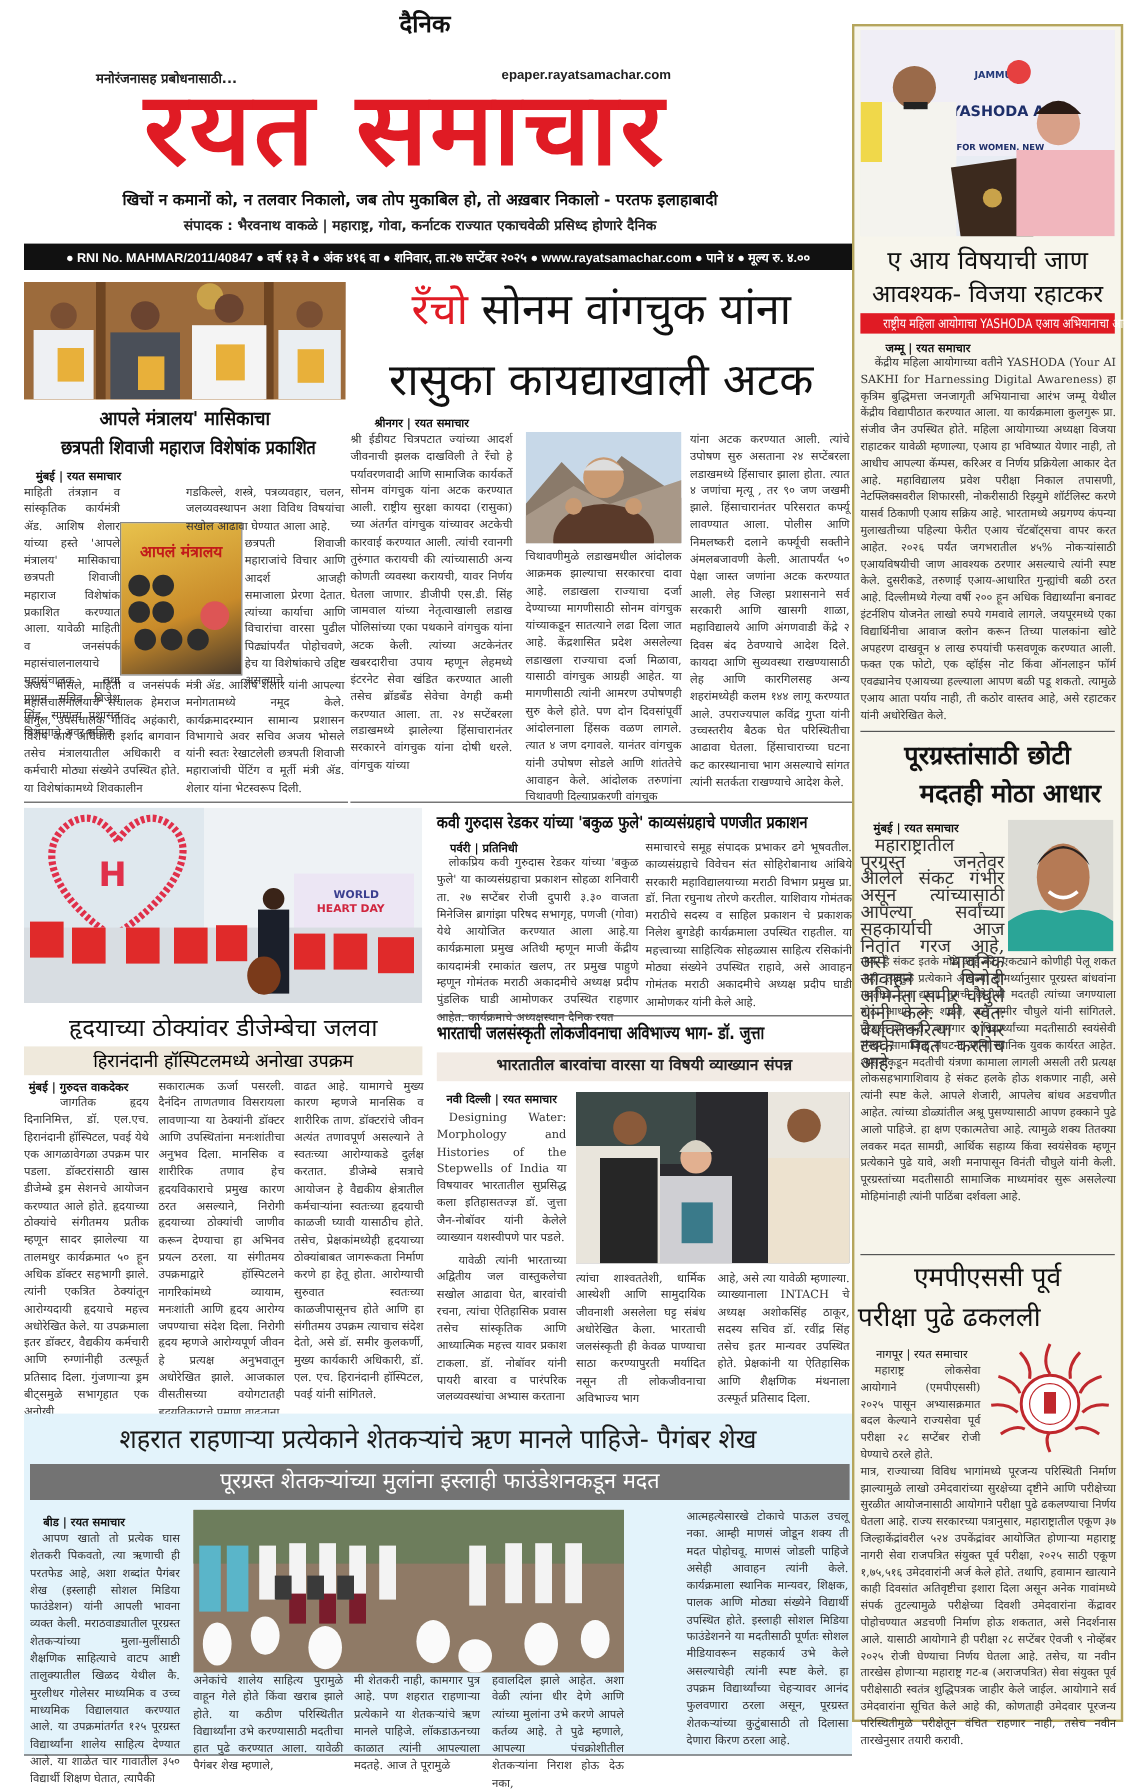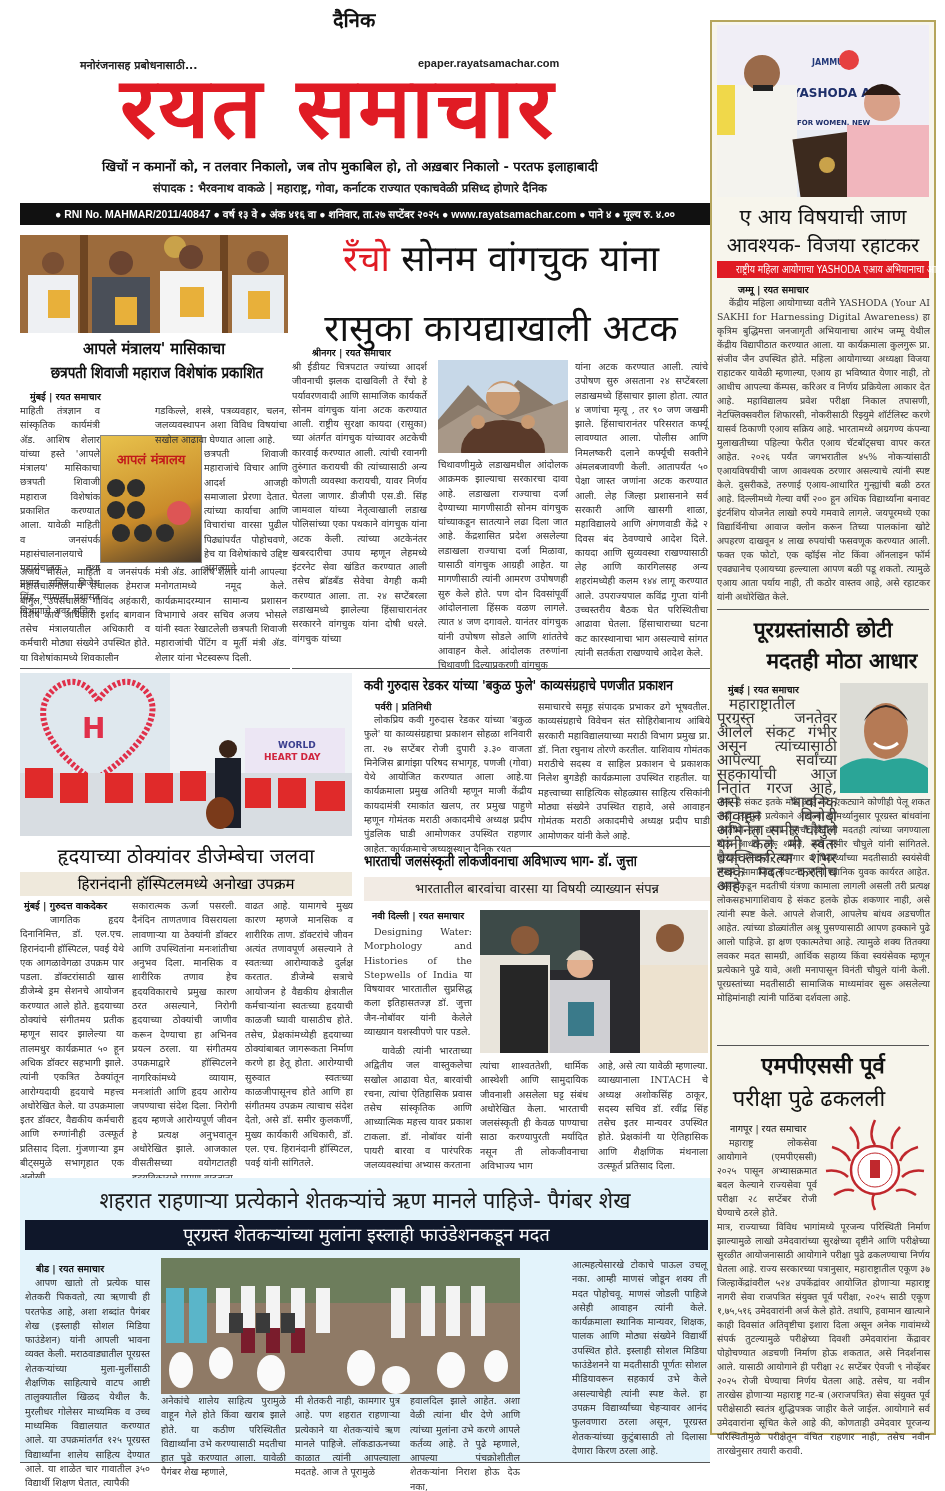--- a/index.html
+++ b/index.html
@@ -73,21 +73,21 @@
 <div class="abs body-text" style="left:20px;top:565px;width:130px">अजय भोसले, माहिती व जनसंपर्क महासंचालनालयाचे संचालक हेमराज बागुल, उपसंचालक गोविंद अहंकारी, विशेष कार्य अधिकारी इर्शाद बागवान तसेच मंत्रालयातील अधिकारी व कर्मचारी मोठ्या संख्येने उपस्थित होते. या विशेषांकामध्ये शिवकालीन</div>
 <div class="abs body-text" style="left:155px;top:404px;width:132px">गडकिल्ले, शस्त्रे, पत्रव्यवहार, चलन, जलव्यवस्थापन अशा विविध विषयांचा सखोल आढावा घेण्यात आला आहे.</div>
 <div class="abs body-text" style="left:204px;top:447px;width:84px">छत्रपती शिवाजी महाराजांचे विचार आणि आदर्श आजही समाजाला प्रेरणा देतात. त्यांच्या कार्याचा आणि विचारांचा वारसा पुढील पिढ्यांपर्यंत पोहोचवणे, हेच या विशेषांकाचे उद्दिष्ट असल्याचे</div>
 <div class="abs body-text" style="left:155px;top:565px;width:132px">मंत्री ॲड. आशिष शेलार यांनी आपल्या मनोगतामध्ये नमूद केले. कार्यक्रमादरम्यान सामान्य प्रशासन विभागाचे अवर सचिव अजय भोसले यांनी स्वतः रेखाटलेली छत्रपती शिवाजी महाराजांची पेंटिंग व मूर्ती मंत्री ॲड. शेलार यांना भेटस्वरूप दिली.</div>
 <div class="abs rule" style="left:20px;top:668px;width:270px"></div>
 
 <div class="abs head-big" style="left:292px;top:236px;width:418px;font-size:36px;line-height:46px">
   <span style="color:#e01b24">रँचो</span>
   <span>सोनम वांगचुक यांना</span>
 </div>
-<div class="abs head-big" style="left:292px;top:304px;width:418px;font-size:37px;line-height:50px">रासुका कायद्याखाली अटक</div>
+<div class="abs head-big" style="left:292px;top:292px;width:418px;font-size:37px;line-height:50px">रासुका कायद्याखाली अटक</div>
 <div class="abs dateline" style="left:312px;top:346px">श्रीनगर | रयत समाचार</div>
 <div class="abs body-text" style="left:292px;top:360px;width:135px">श्री ईडीयट चित्रपटात ज्यांच्या आदर्श जीवनाची झलक दाखविली ते रँचो हे पर्यावरणवादी आणि सामाजिक कार्यकर्ते सोनम वांगचुक यांना अटक करण्यात आली. राष्ट्रीय सुरक्षा कायदा (रासुका) च्या अंतर्गत वांगचुक यांच्यावर अटकेची कारवाई करण्यात आली. त्यांची रवानगी तुरुंगात करायची की त्यांच्यासाठी अन्य कोणती व्यवस्था करायची, यावर निर्णय घेतला जाणार. डीजीपी एस.डी. सिंह जामवाल यांच्या नेतृत्वाखाली लडाख पोलिसांच्या एका पथकाने वांगचुक यांना अटक केली. त्यांच्या अटकेनंतर खबरदारीचा उपाय म्हणून लेहमध्ये इंटरनेट सेवा खंडित करण्यात आली तसेच ब्रॉडबँड सेवेचा वेगही कमी करण्यात आला. ता. २४ सप्टेंबरला लडाखमध्ये झालेल्या हिंसाचारानंतर सरकारने वांगचुक यांना दोषी धरले. वांगचुक यांच्या</div>
 <div class="abs photo" style="left:438px;top:360px;width:130px;height:93px">
   <svg width="130" height="93">
     <rect width="130" height="93" fill="#c7d8e8"></rect>
     <polygon points="0,60 30,25 55,50 80,20 130,55 130,93 0,93" fill="#8a7a6a"></polygon>
     <polygon points="0,70 40,45 70,60 130,40 130,93 0,93" fill="#a89888"></polygon>
     <ellipse cx="65" cy="90" rx="42" ry="30" fill="#5a3a2a"></ellipse>
     <circle cx="65" cy="38" r="17" fill="#c99a72"></circle>
     <path d="M48 32 Q65 14 82 32" fill="#ddd"></path>
@@ -134,21 +134,21 @@
 <div class="abs body-text" style="left:245px;top:899px;width:108px">वाढत आहे. यामागचे मुख्य कारण म्हणजे मानसिक व शारीरिक ताण. डॉक्टरांचे जीवन अत्यंत तणावपूर्ण असल्याने ते स्वतःच्या आरोग्याकडे दुर्लक्ष करतात. डीजेम्बे सत्राचे आयोजन हे वैद्यकीय क्षेत्रातील कर्मचाऱ्यांना स्वतःच्या हृदयाची काळजी घ्यावी यासाठीच होते. तसेच, प्रेक्षकांमध्येही हृदयाच्या ठोक्यांबाबत जागरूकता निर्माण करणे हा हेतू होता. आरोग्याची सुरुवात स्वतःच्या काळजीपासूनच होते आणि हा संगीतमय उपक्रम त्याचाच संदेश देतो, असे डॉ. समीर कुलकर्णी, मुख्य कार्यकारी अधिकारी, डॉ. एल. एच. हिरानंदानी हॉस्पिटल, पवई यांनी सांगितले.</div>
 
 <div class="abs head-cond" style="left:364px;top:675px;width:346px;font-size:14px;transform:scaleX(.86);transform-origin:left">कवी गुरुदास रेडकर यांच्या 'बकुळ फुले' काव्यसंग्रहाचे पणजीत प्रकाशन</div>
 <div class="abs dateline" style="left:375px;top:700px">पर्वरी | प्रतिनिधी</div>
 <div class="abs body-text" style="left:364px;top:713px;width:168px;text-indent:10px">लोकप्रिय कवी गुरुदास रेडकर यांच्या 'बकुळ फुले' या काव्यसंग्रहाचा प्रकाशन सोहळा शनिवारी ता. २७ सप्टेंबर रोजी दुपारी ३.३० वाजता मिनेजिस ब्रागांझा परिषद सभागृह, पणजी (गोवा) येथे आयोजित करण्यात आला आहे.या कार्यक्रमाला प्रमुख अतिथी म्हणून माजी केंद्रीय कायदामंत्री रमाकांत खलप, तर प्रमुख पाहुणे म्हणून गोमंतक मराठी अकादमीचे अध्यक्ष प्रदीप पुंडलिक घाडी आमोणकर उपस्थित राहणार आहेत. कार्यक्रमाचे अध्यक्षस्थान दैनिक रयत</div>
 <div class="abs body-text" style="left:538px;top:700px;width:172px">समाचारचे समूह संपादक प्रभाकर ढगे भूषवतील. काव्यसंग्रहाचे विवेचन संत सोहिरोबानाथ आंबिये सरकारी महाविद्यालयाच्या मराठी विभाग प्रमुख प्रा. डॉ. निता रघुनाथ तोरणे करतील. याशिवाय गोमंतक मराठीचे सदस्य व साहिल प्रकाशन चे प्रकाशक निलेश बुगडेही कार्यक्रमाला उपस्थित राहतील. या महत्त्वाच्या साहित्यिक सोहळ्यास साहित्य रसिकांनी मोठ्या संख्येने उपस्थित राहावे, असे आवाहन गोमंतक मराठी अकादमीचे अध्यक्ष प्रदीप घाडी आमोणकर यांनी केले आहे.</div>
 <div class="abs rule" style="left:364px;top:846px;width:346px"></div>
 
 <div class="abs head-cond" style="left:364px;top:849px;width:346px;font-size:15px;line-height:24px;transform:scaleX(.8);transform-origin:left">भारताची जलसंस्कृती लोकजीवनाचा अविभाज्य भाग- डॉ. जुत्ता</div>
 <div class="abs" style="left:364px;top:877px;width:346px;height:24px;background:#f2ebe4">
-  <div class="head-big" style="font-weight:normal;font-size:13px;line-height:24px;color:#222">भारतातील बारवांचा वारसा या विषयी व्याख्यान संपन्न</div>
+  <div class="head-big" style="font-weight:bold;font-size:13px;line-height:24px;color:#222">भारतातील बारवांचा वारसा या विषयी व्याख्यान संपन्न</div>
 </div>
 <div class="abs dateline" style="left:372px;top:909px">नवी दिल्ली | रयत समाचार</div>
 <div class="abs body-text" style="left:364px;top:925px;width:108px;text-indent:10px">Designing Water: Morphology and Histories of the Stepwells of India या विषयावर भारतातील सुप्रसिद्ध कला इतिहासतज्ज्ञ डॉ. जुत्ता जैन-नोबॉवर यांनी केलेले व्याख्यान यशस्वीपणे पार पडले.</div>
 <div class="abs body-text" style="left:364px;top:1044px;width:108px;text-indent:18px">यावेळी त्यांनी भारताच्या अद्वितीय जल वास्तुकलेचा सखोल आढावा घेत, बारवांची रचना, त्यांचा ऐतिहासिक प्रवास तसेच सांस्कृतिक आणि आध्यात्मिक महत्त्व यावर प्रकाश टाकला. डॉ. नोबॉवर यांनी पायरी बारवा व पारंपरिक जलव्यवस्थांचा अभ्यास करताना</div>
 <div class="abs photo" style="left:480px;top:910px;width:228px;height:143px">
   <svg width="228" height="143">
     <rect width="228" height="143" fill="#2a2a2e"></rect>
     <rect x="0" y="0" width="100" height="60" fill="#3d4a48"></rect>
     <rect x="160" y="0" width="68" height="143" fill="#eae6de"></rect>
     <rect x="0" y="45" width="70" height="98" fill="#e9e5dc"></rect>
@@ -160,21 +160,21 @@
     <rect x="160" y="55" width="68" height="88" fill="#ede2cf"></rect>
       <circle cx="190" cy="28" r="14" fill="#8a5a3a"></circle>
     <rect x="88" y="92" width="26" height="34" fill="#3a7a8a"></rect>
   </svg>
 </div>
 <div class="abs body-text" style="left:480px;top:1059px;width:108px">त्यांचा शाश्वततेशी, धार्मिक आस्थेशी आणि सामुदायिक जीवनाशी असलेला घट्ट संबंध अधोरेखित केला. भारताची जलसंस्कृती ही केवळ पाण्याचा साठा करण्यापुरती मर्यादित नसून ती लोकजीवनाचा अविभाज्य भाग</div>
 <div class="abs body-text" style="left:598px;top:1059px;width:110px">आहे, असे त्या यावेळी म्हणाल्या. व्याख्यानाला INTACH चे अध्यक्ष अशोकसिंह ठाकूर, सदस्य सचिव डॉ. रवींद्र सिंह तसेच इतर मान्यवर उपस्थित होते. प्रेक्षकांनी या ऐतिहासिक आणि शैक्षणिक मंथनाला उत्स्फूर्त प्रतिसाद दिला.</div>
 
 <div class="abs" style="left:20px;top:1178px;width:690px;height:285px;background:#e3f3fb;border-bottom:1px solid #555"></div>
 <div class="abs head-big" style="left:20px;top:1184px;width:690px;font-weight:normal;font-size:22px;line-height:34px;color:#1a1a1a;transform:scaleX(.96)">शहरात राहणाऱ्या प्रत्येकाने शेतकऱ्यांचे ऋण मानले पाहिजे- पैगंबर शेख</div>
-<div class="abs" style="left:25px;top:1220px;width:683px;height:30px;background:#0f172a">
+<div class="abs" style="left:25px;top:1220px;width:683px;height:30px;background:#737373">
   <div class="head-big" style="font-weight:normal;font-size:18px;line-height:30px;color:#fff">पूरग्रस्त शेतकऱ्यांच्या मुलांना इस्लाही फाउंडेशनकडून मदत</div>
 </div>
 <div class="abs dateline" style="left:36px;top:1262px">बीड | रयत समाचार</div>
 <div class="abs body-text" style="left:25px;top:1276px;width:125px;text-indent:10px">आपण खातो तो प्रत्येक घास शेतकरी पिकवतो, त्या ऋणाची ही परतफेड आहे, अशा शब्दांत पैगंबर शेख (इस्लाही सोशल मिडिया फाउंडेशन) यांनी आपली भावना व्यक्त केली. मराठवाड्यातील पूरग्रस्त शेतकऱ्यांच्या मुला-मुलींसाठी शैक्षणिक साहित्याचे वाटप आष्टी तालुक्यातील खिळद येथील कै. मुरलीधर गोलेसर माध्यमिक व उच्च माध्यमिक विद्यालयात करण्यात आले. या उपक्रमांतर्गत १२५ पूरग्रस्त विद्यार्थ्यांना शालेय साहित्य देण्यात आले. या शाळेत चार गावातील ३५० विद्यार्थी शिक्षण घेतात, त्यापैकी</div>
 <div class="abs photo" style="left:161px;top:1258px;width:359px;height:136px">
   <svg width="359" height="136">
     <rect width="359" height="136" fill="#8f7a66"></rect>
     <rect x="0" y="0" width="359" height="45" fill="#6d7d5c"></rect>
     <g fill="#5ab5c9">
         <rect x="5" y="30" width="18" height="55"></rect>
@@ -255,22 +255,22 @@
     <rect width="88" height="110" fill="#dcdcd6"></rect>
     <path d="M0 110 L0 85 Q20 70 44 78 Q68 70 88 85 L88 110 Z" fill="#2aa597"></path>
     <ellipse cx="46" cy="48" rx="22" ry="28" fill="#b57a55"></ellipse>
     <path d="M24 38 Q46 10 68 38 Q62 24 46 22 Q30 24 24 38" fill="#2a2220"></path>
     <path d="M34 60 Q46 70 58 60" stroke="#fff" stroke-width="3" fill="none"></path>
   </svg>
 </div>
 <div class="abs body-text" style="left:717px;top:795px;width:213px;font-size:9.3px;line-height:14px">मात्र, हे संकट इतके मोठे आहे की, एकट्याने कोणीही पेलू शकत नाही. त्यामुळे प्रत्येकाने आपल्या सामर्थ्यानुसार पूरग्रस्त बांधवांना मदतीचा हात द्यावा. तुमची छोटीशी मदतही त्यांच्या जगण्याला मोठा आधार ठरू शकते, असे समीर चौघुले यांनी सांगितले. पूरग्रस्त शेतकरी, कामगार व विद्यार्थ्यांच्या मदतीसाठी स्वयंसेवी संस्था, सामाजिक संघटना आणि स्थानिक युवक कार्यरत आहेत. शासनाकडून मदतीची यंत्रणा कामाला लागली असली तरी प्रत्यक्ष लोकसहभागाशिवाय हे संकट हलके होऊ शकणार नाही, असे त्यांनी स्पष्ट केले. आपले शेजारी, आपलेच बांधव अडचणीत आहेत. त्यांच्या डोळ्यांतील अश्रू पुसण्यासाठी आपण हक्काने पुढे आलो पाहिजे. हा क्षण एकात्मतेचा आहे. त्यामुळे शक्य तितक्या लवकर मदत सामग्री, आर्थिक सहाय्य किंवा स्वयंसेवक म्हणून प्रत्येकाने पुढे यावे, अशी मनापासून विनंती चौघुले यांनी केली. पूरग्रस्तांच्या मदतीसाठी सामाजिक माध्यमांवर सुरू असलेल्या मोहिमांनाही त्यांनी पाठिंबा दर्शवला आहे.</div>
 <div class="abs rule" style="left:717px;top:1045px;width:212px"></div>
 
-<div class="abs head-big" style="left:712px;top:1050px;width:222px;font-weight:bold;font-size:22px;line-height:32px">एमपीएससी पूर्व</div>
-<div class="abs head-big" style="left:698px;top:1083px;width:222px;font-weight:normal;font-size:22px;line-height:32px">परीक्षा पुढे ढकलली</div>
+<div class="abs head-big" style="left:712px;top:1050px;width:222px;font-weight:normal;font-size:22px;line-height:32px">एमपीएससी पूर्व</div>
+<div class="abs head-big" style="left:680px;top:1083px;width:222px;font-weight:normal;font-size:22px;line-height:32px">परीक्षा पुढे ढकलली</div>
 <div class="abs dateline" style="left:730px;top:1122px;font-weight:normal">नागपूर | रयत समाचार</div>
 <div class="abs body-text" style="left:717px;top:1136px;width:100px;text-indent:12px;font-size:9.3px;line-height:14px">महाराष्ट्र लोकसेवा आयोगाने (एमपीएससी) २०२५ पासून अभ्यासक्रमात बदल केल्याने राज्यसेवा पूर्व परीक्षा २८ सप्टेंबर रोजी घेण्याचे ठरले होते.</div>
 <div class="abs" style="left:820px;top:1115px;width:110px;height:100px">
   <svg width="110" height="100">
     <g stroke="#c0282d" stroke-width="2.5" fill="none">
       <path d="M55 5 Q48 20 55 30"></path>
         <path d="M80 12 Q70 22 72 34"></path>
         <path d="M98 32 Q84 36 80 46"></path>
         <path d="M104 56 Q90 54 82 62"></path>
       <path d="M96 80 Q84 72 76 76"></path>

